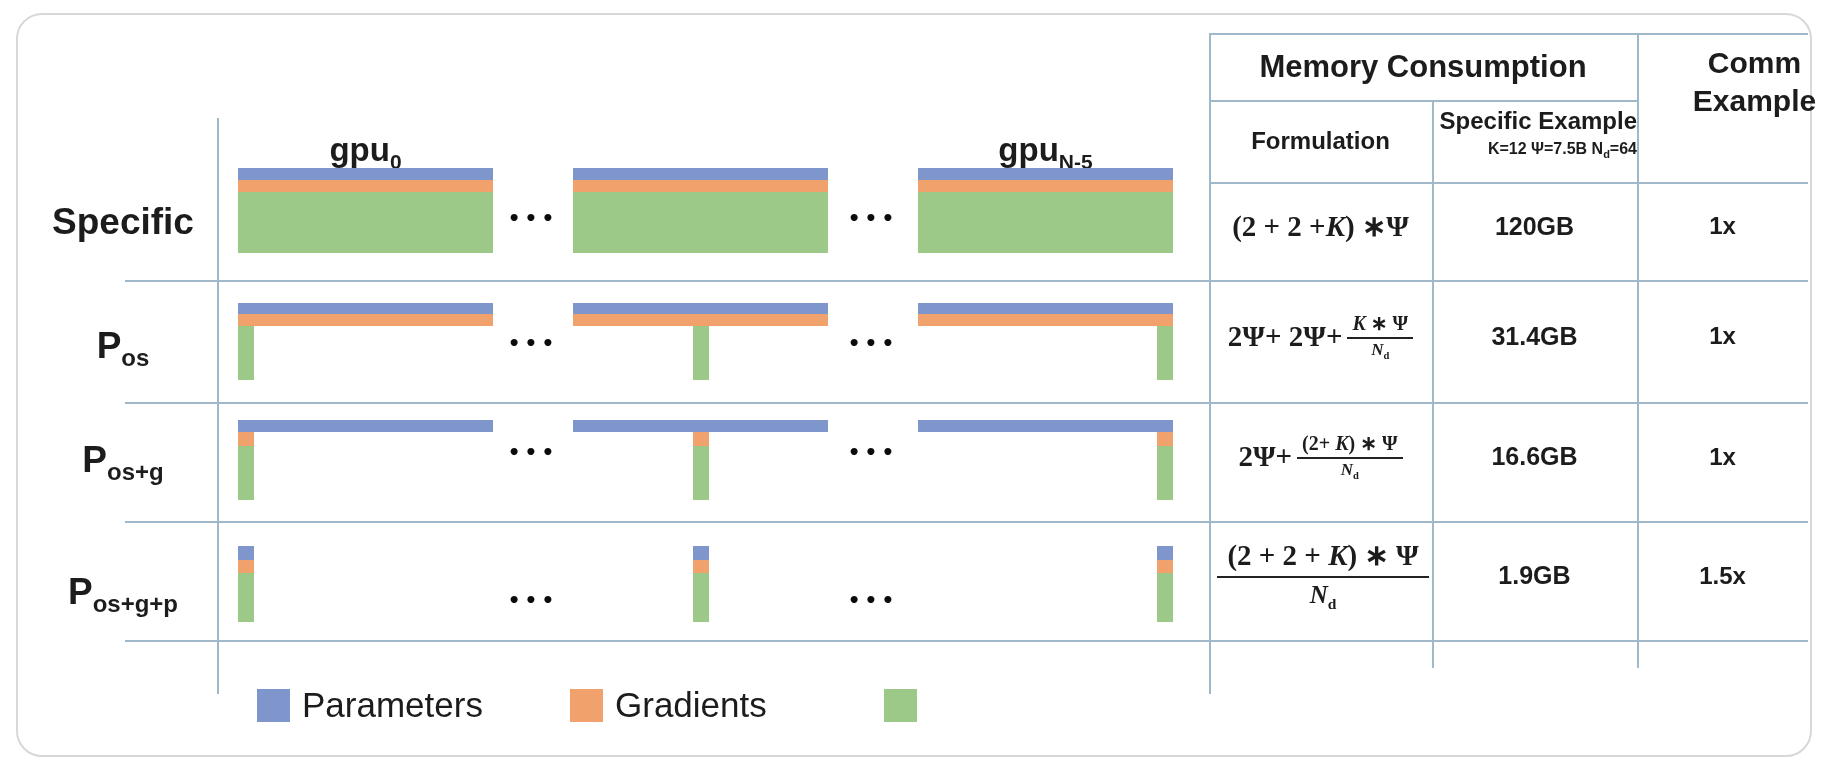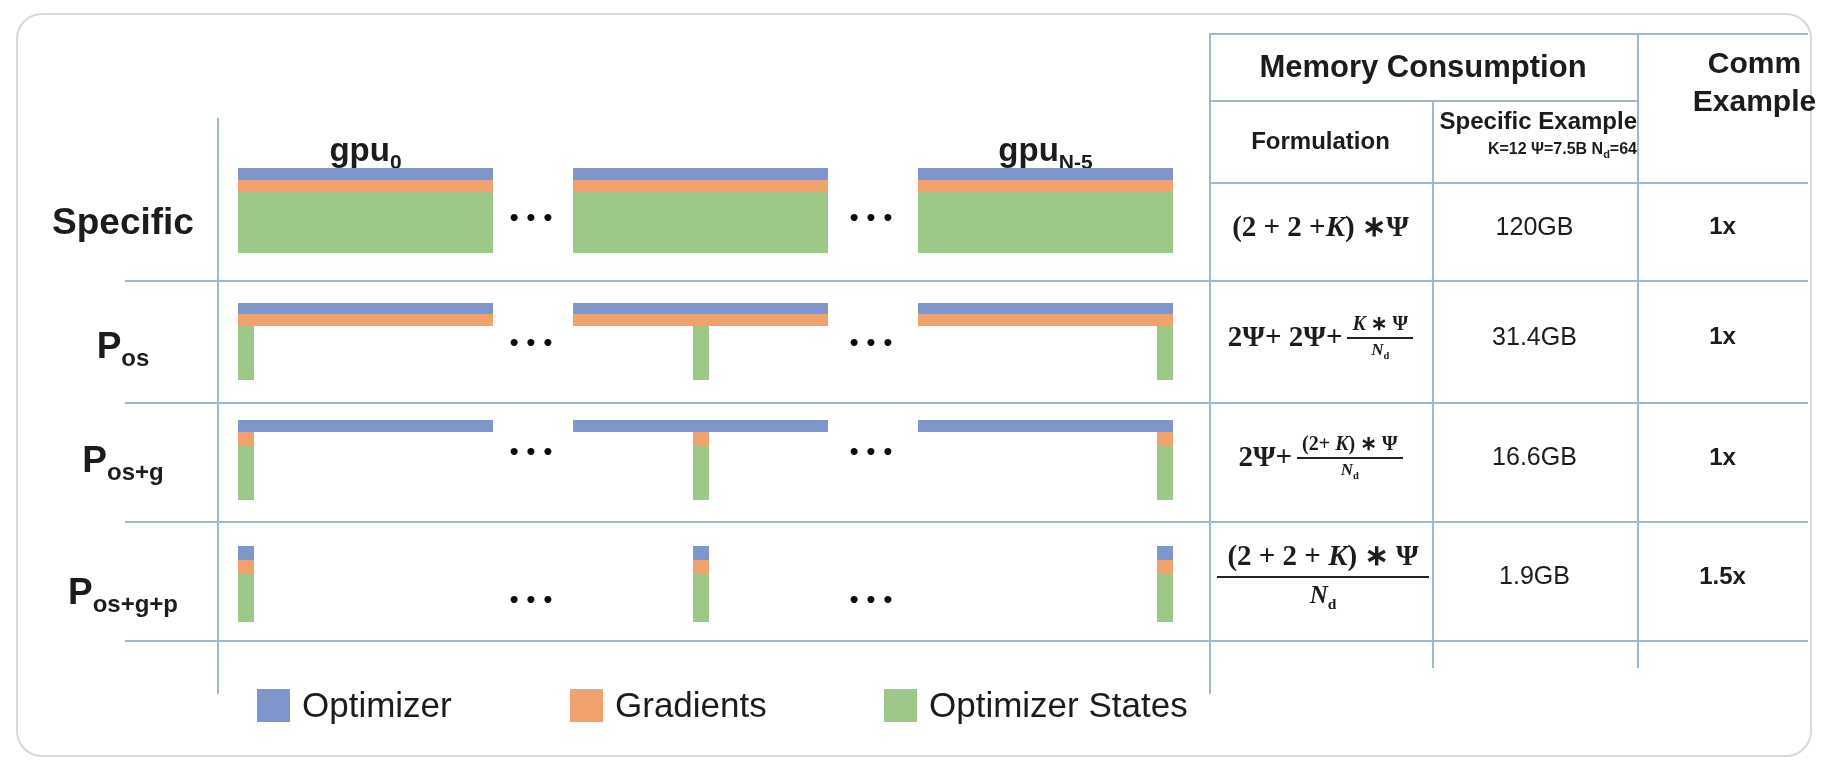--- a/index.html
+++ b/index.html
@@ -24,21 +24,21 @@
   .fcell{left:1211px;width:219px;font-family:"Liberation Serif",serif;font-size:29px;
          font-weight:600;white-space:nowrap;}
   .fcell i{font-family:"Liberation Serif",serif;}
   .fcell sub{font-size:0.62em;}
   .psi{font-weight:700;font-style:normal;}
   .frac{display:inline-block;vertical-align:middle;text-align:center;margin-left:5px;}
   .frac .num{display:block;font-size:20px;border-bottom:2px solid #222;padding:0 5px 2px;}
   .frac .den{display:block;font-size:17px;padding-top:1px;}
   .frac.big .num{font-size:29px;padding:0 10px 4px;}
   .frac.big .den{font-size:25px;padding-top:3px;}
-  .ecell{left:1434px;width:201px;font-size:25px;font-weight:400;}
+  .ecell{left:1434px;width:201px;font-size:25px;font-weight:700;}
   .ccell{left:1639px;width:167px;font-size:24px;font-weight:600;}
   .mem-header{position:absolute;left:1209px;top:33px;width:428px;height:67px;display:flex;
               align-items:center;justify-content:center;font-size:31px;font-weight:700;text-align:center;}
   .comm-header{position:absolute;left:1637px;top:44px;width:171px;text-align:center;
                font-size:30px;font-weight:700;line-height:38px;padding-left:32px;}
   .form-header{position:absolute;left:1209px;top:100px;width:223px;height:82px;display:flex;
                align-items:center;justify-content:center;font-size:24px;font-weight:600;}
   .spec-header{position:absolute;left:1432px;top:106px;width:205px;text-align:right;}
   .spec-main{font-size:24px;font-weight:600;line-height:30px;}
   .spec-sub{font-size:16px;font-weight:700;line-height:22px;margin-top:2px;}
@@ -149,18 +149,17 @@
         <span class="frac big">
           <span class="num">(2 + 2 + <i>K</i>) ∗ <span class="psi">Ψ</span></span>
           <span class="den"><i>N</i><sub>d</sub></span>
         </span>
       </div>
       <div class="cell ecell" style="top: 523px; height: 115px;">1.9GB</div>
       <div class="cell ccell" style="top: 523px; height: 115px;">1.5x</div>
     </div>
 
   <div class="swatch" style="left: 257px; background: rgb(126, 150, 204);"></div>
-  <div class="legend-label" style="left:302px;">Optimizer</div>
+  <div class="legend-label" style="left:302px;">Parameters</div>
   <div class="swatch" style="left: 570px; background: rgb(240, 161, 108);"></div>
   <div class="legend-label" style="left:615px;">Gradients</div>
   <div class="swatch" style="left: 884px; background: rgb(156, 201, 135);"></div>
-  <div class="legend-label" style="left:929px;">Optimizer States</div>
 </div>
 
 </body></html>

